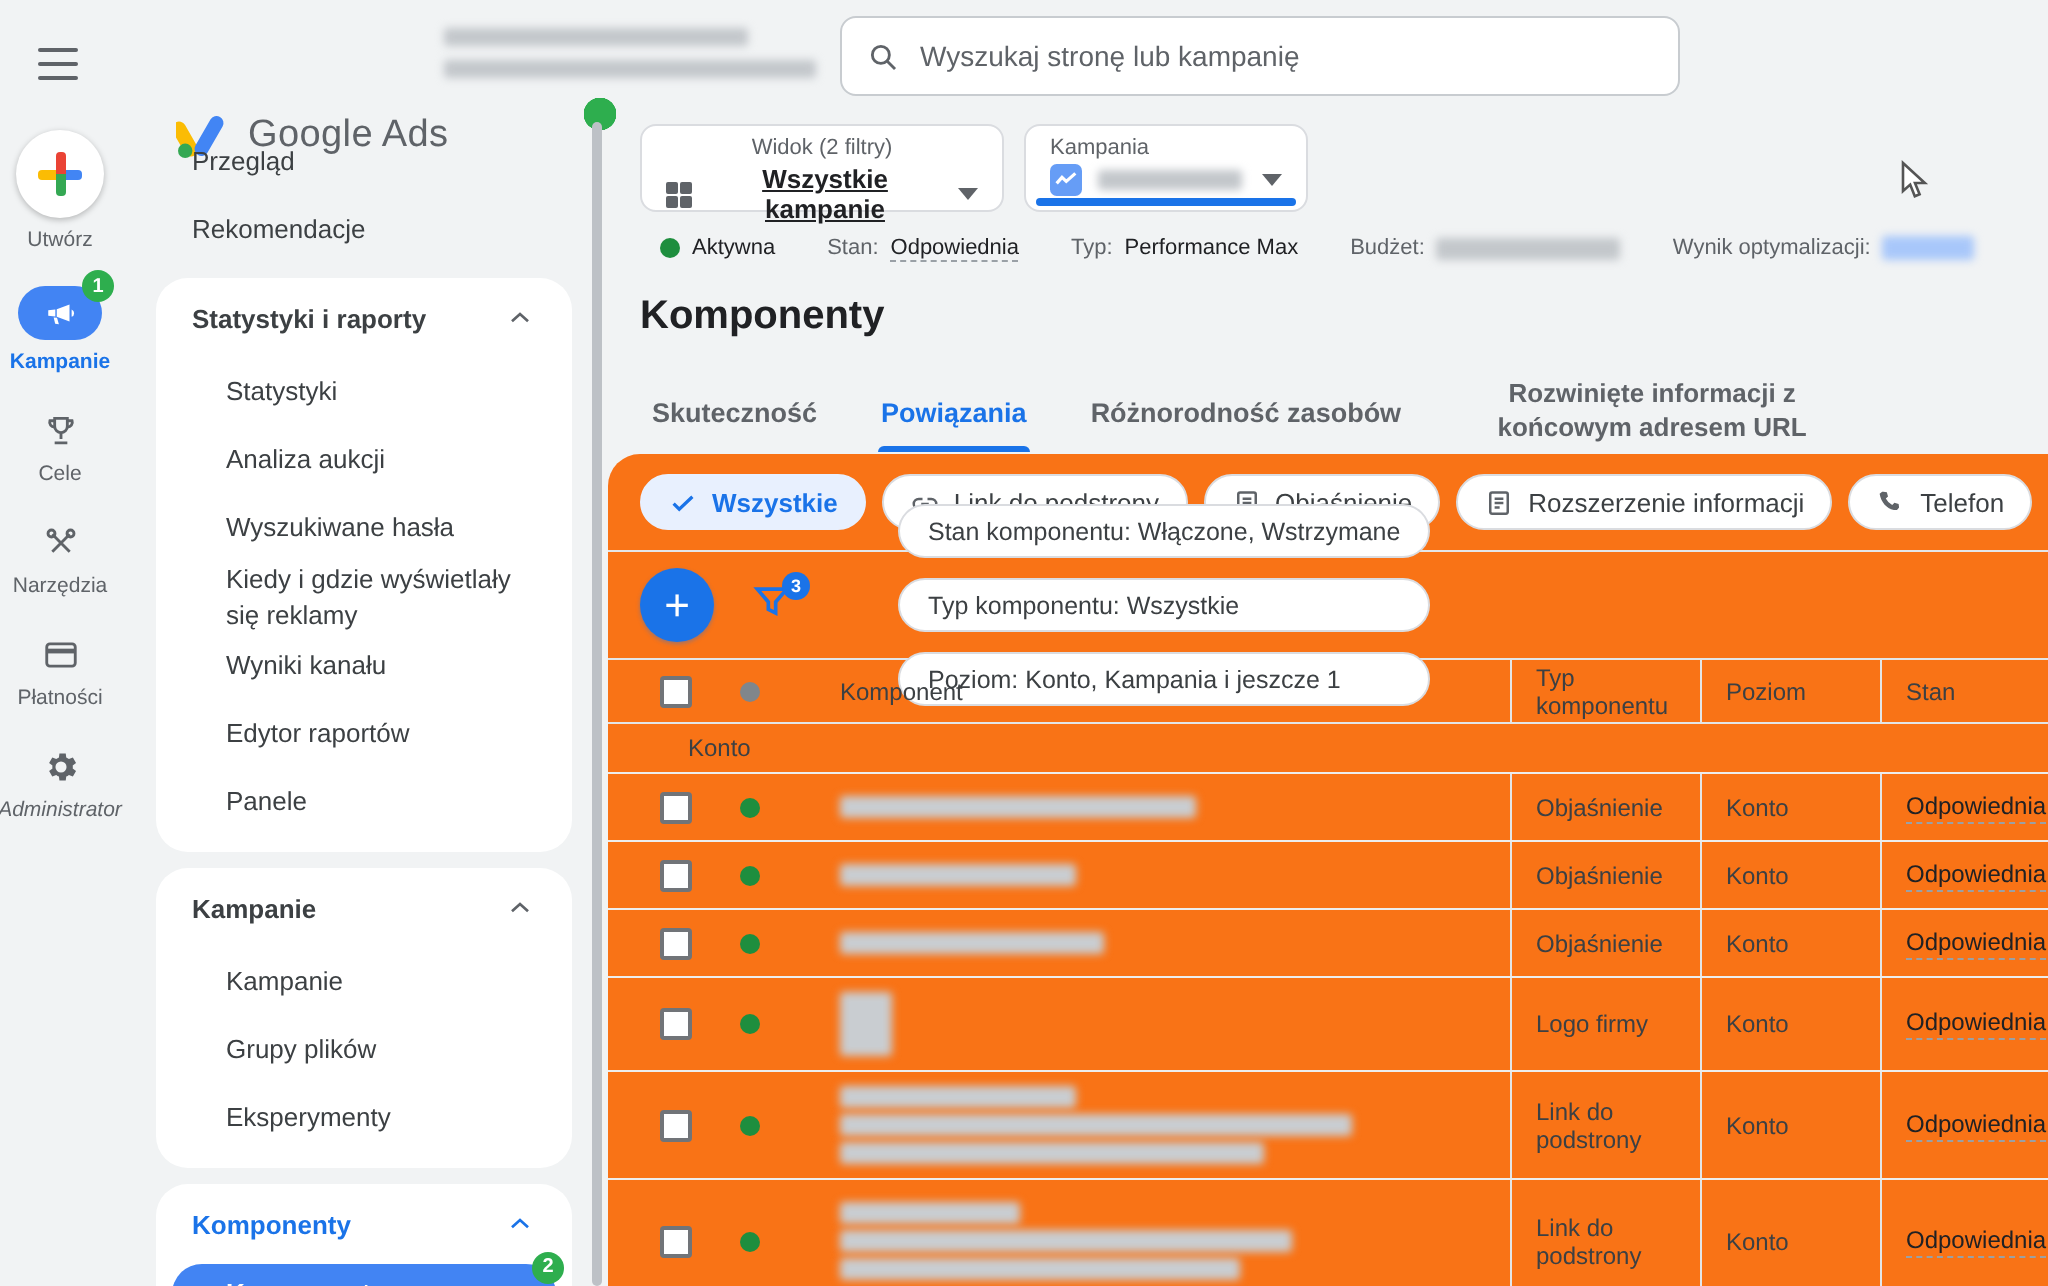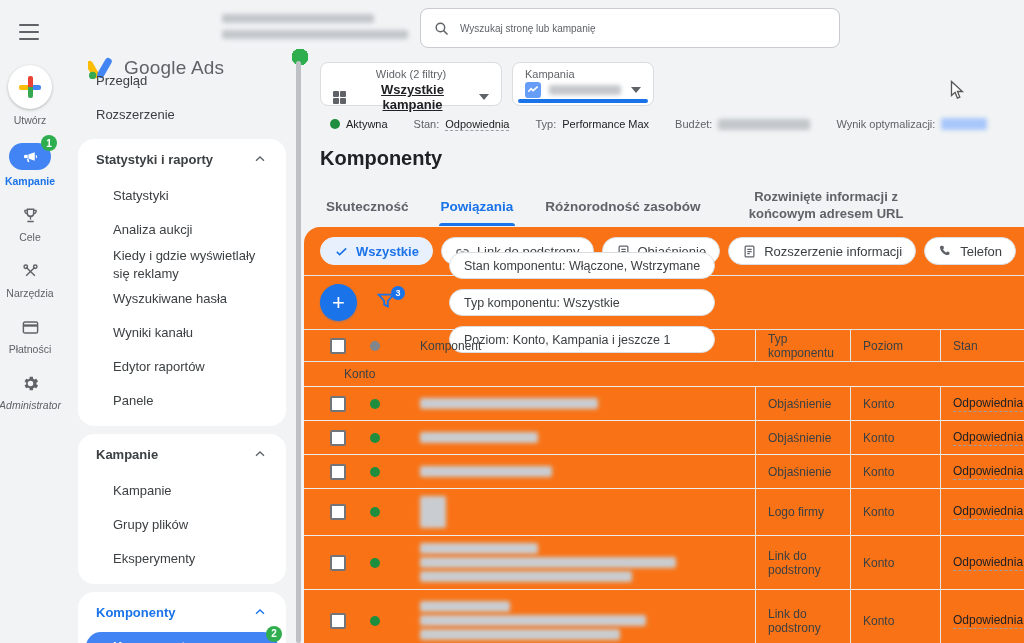--- a/index.html
+++ b/index.html
@@ -9,21 +9,21 @@
 
   
   .topbar { position:absolute; left:0; top:0; right:0; height:55px; background:#f1f3f4; }
   .hamburger { position:absolute; left:19px; top:19px; width:20px; height:16px; cursor:pointer; }
   .hamburger span { display:block; height:2px; background:#5f6368; margin:5px 0; border-radius:1px; }
   .brand { position:absolute; left:88px; top:12px; display:flex; align-items:center; gap:10px;margin-top:44px; }
   .brand-text { font-size:19px; color:#5f6368; letter-spacing:.2px; }
   .acct-redact { position:absolute; left:222px; top:14px; }
   .blur { background:#c3c7cb; border-radius:2px; filter:blur(2px); }
   .searchbox { position:absolute; left:420px; top:8px; width:420px; height:40px; background:#fff; border:1px solid #c8ccd0; border-radius:8px; display:flex; align-items:center; padding:0 12px; gap:10px; }
-  .searchbox input { border:none; outline:none; flex:1; font-size:10px; font-family:inherit; color:#202124; background:transparent; }
+  .searchbox input { border:none; outline:none; flex:1; font-size:14px; font-family:inherit; color:#202124; background:transparent; }
   .searchbox input::placeholder { color:#5f6368; }
 
   
   .rail { position:absolute; left:0; top:55px; width:60px; bottom:0; display:flex; flex-direction:column; align-items:center; padding-top:10px; }
   .rail-item { display:flex; flex-direction:column; align-items:center; margin-bottom:17px; cursor:pointer; width:60px; }
   .rail-label { font-size:10.5px; color:#5f6368; margin-top:5px; text-align:center; line-height:1.15; }
   .rail-item.active .rail-label { color:#1a73e8; font-weight:700; }
   .create-circle { width:44px; height:44px; border-radius:50%; background:#fff; box-shadow:0 1px 3px rgba(0,0,0,.25); position:relative; }
   .plusH { position:absolute; left:11px; top:20px; width:22px; height:5px; border-radius:2px; background:linear-gradient(90deg,#fbbc04 50%,#4285f4 50%); }
   .plusV { position:absolute; left:20px; top:11px; width:5px; height:22px; border-radius:2px; background:linear-gradient(180deg,#ea4335 50%,#34a853 50%); }
@@ -190,45 +190,45 @@
             <path d="M19.4 13a7.6 7.6 0 000-2l2.1-1.6-2-3.4-2.5 1a7.6 7.6 0 00-1.7-1L15 3.4h-4L10.7 6a7.6 7.6 0 00-1.7 1l-2.5-1-2 3.4L6.6 11a7.6 7.6 0 000 2l-2.1 1.6 2 3.4 2.5-1a7.6 7.6 0 001.7 1l.3 2.6h4l.3-2.6a7.6 7.6 0 001.7-1l2.5 1 2-3.4L19.4 13zM12 15.5A3.5 3.5 0 1115.5 12 3.5 3.5 0 0112 15.5z"></path>
           </svg>
         </div>
       <span class="rail-label">Administrator</span>
     </div>
   </nav>
 
   <aside class="sidebar">
     <div style="height:8px;"></div>
     <div class="side-top-item">Przegląd</div>
-    <div class="side-top-item">Rozszerzenie</div>
+    <div class="side-top-item">Rekomendacje</div>
 
     <div class="side-card">
       <div class="side-card-title">
         <span>Statystyki i raporty</span>
         <svg class="chev" viewBox="0 0 24 24" fill="none" stroke="currentColor" stroke-width="2">
             <path d="M6 14.5l6-5.5 6 5.5"></path>
           </svg>
       </div>
       <div>
 
       <div class="side-item">
             <span>Statystyki</span>
             <span class="badge nav-badge" hidden=""></span>
           </div>
           <div class="side-item">
             <span>Analiza aukcji</span>
             <span class="badge nav-badge" hidden=""></span>
           </div>
           <div class="side-item">
+            <span>Wyszukiwane hasła</span>
+            <span class="badge nav-badge" hidden=""></span>
+          </div>
+          <div class="side-item">
             <span>Kiedy i gdzie wyświetlały się reklamy</span>
-            <span class="badge nav-badge" hidden=""></span>
-          </div>
-          <div class="side-item">
-            <span>Wyszukiwane hasła</span>
             <span class="badge nav-badge" hidden=""></span>
           </div>
           <div class="side-item">
             <span>Wyniki kanału</span>
             <span class="badge nav-badge" hidden=""></span>
           </div>
           <div class="side-item">
             <span>Edytor raportów</span>
             <span class="badge nav-badge" hidden=""></span>
           </div>

